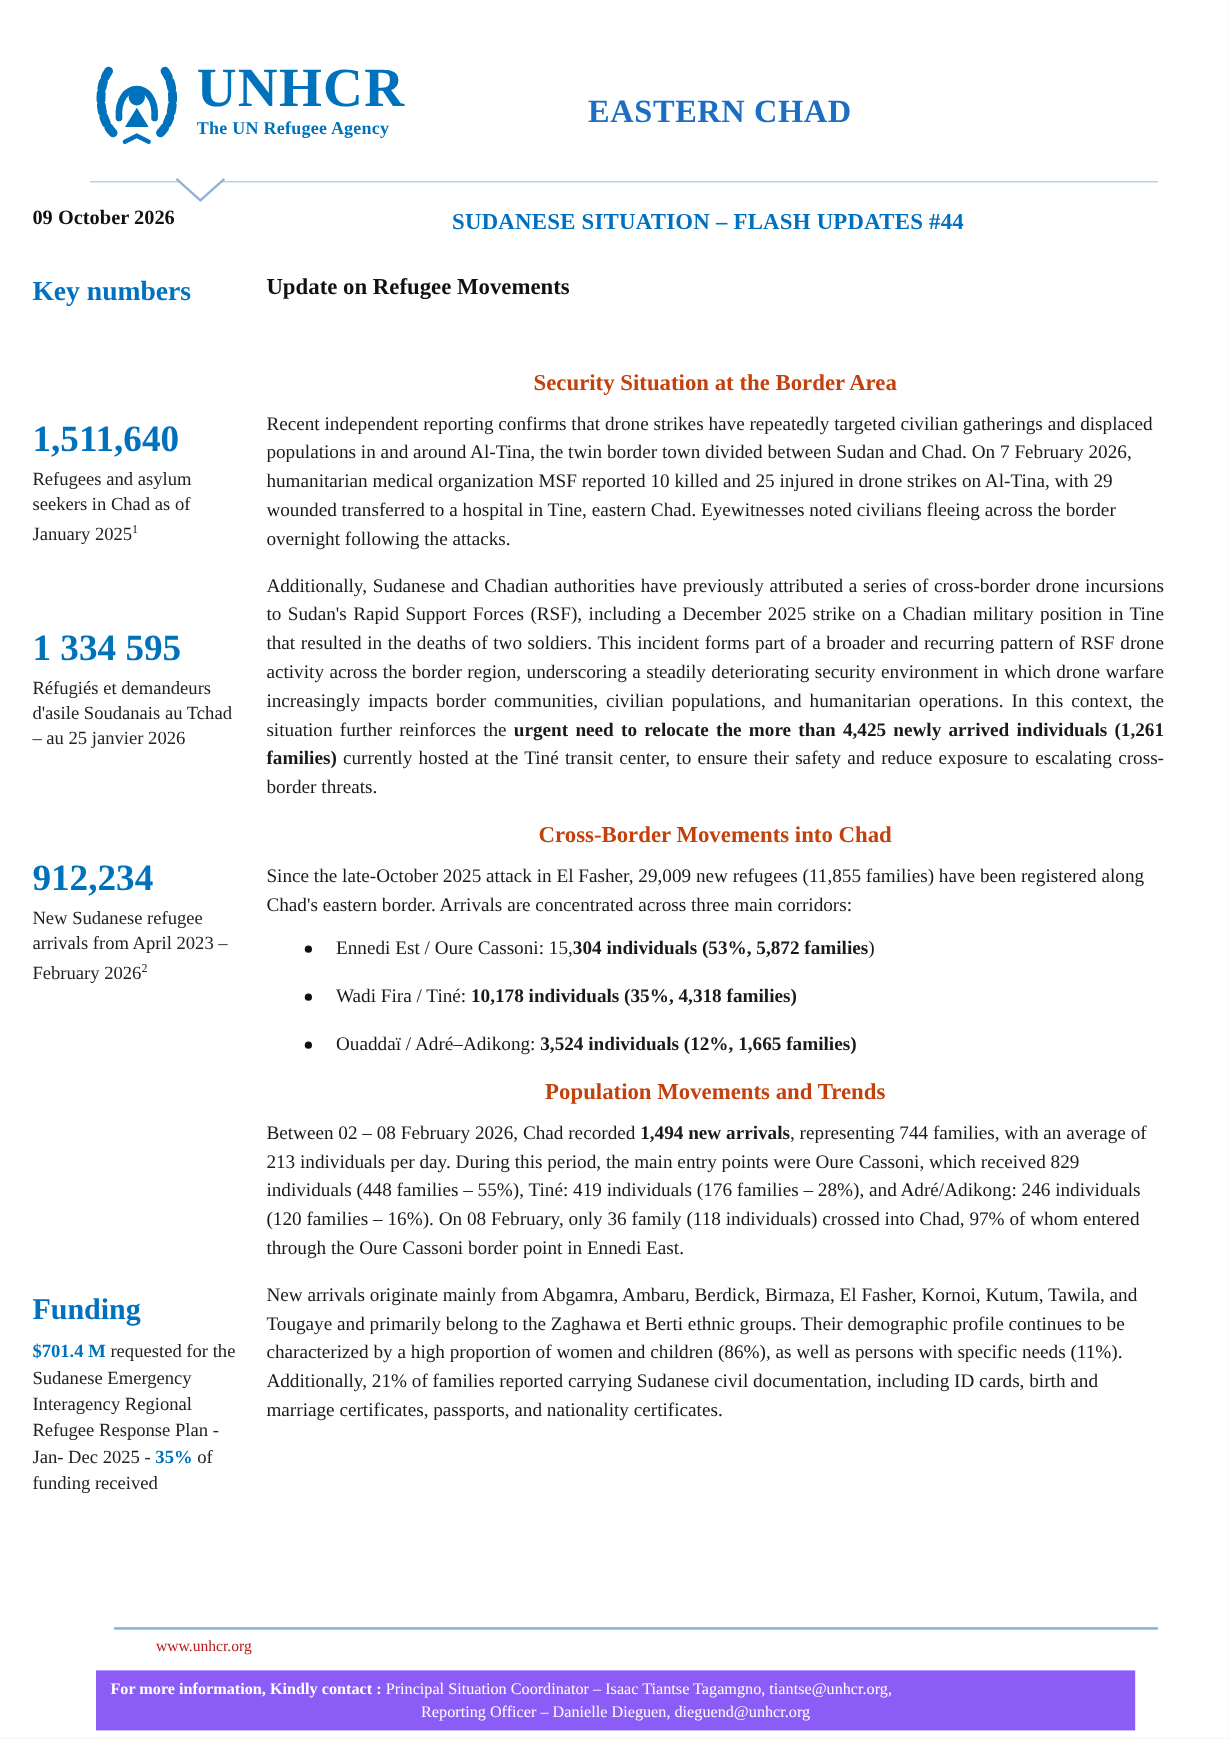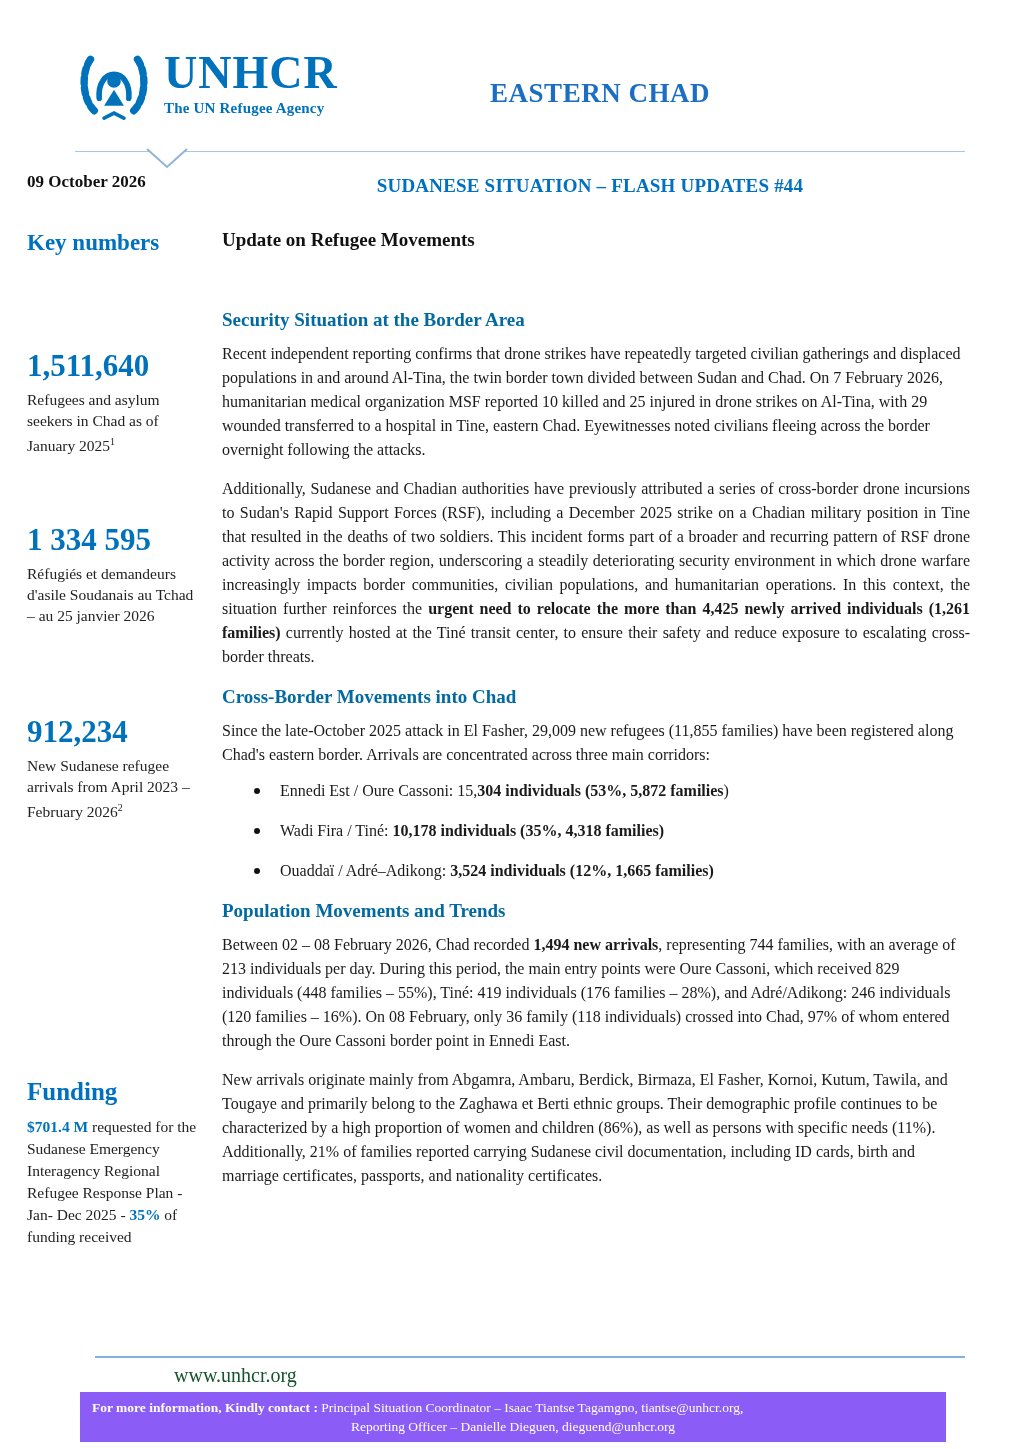--- a/index.html
+++ b/index.html
@@ -31,33 +31,33 @@
   .stat-3 .stat-label{margin-top:14px;}
   .funding{position:absolute;left:27px;top:1078px;width:178px;}
   .funding-title{font-size:25px;font-weight:800;color:#0070c0;}
   .funding-text{margin-top:10px;font-size:15.5px;line-height:22px;color:#222;}
   .accent{color:#0072bc;font-weight:700;}
   .b{font-weight:700;}
   sup{font-size:10px;}
   
   .main{position:absolute;left:222px;top:228px;width:748px;font-size:16px;line-height:24px;}
   .main-title{font-size:19px;font-weight:800;color:#111;margin:0 0 0 0;}
-  .section-heading{font-size:19px;font-weight:800;color:#0369a1;margin:0;}
+  .section-heading{font-size:19px;font-weight:800;color:#c2410c;margin:0;text-align:center;}
   .sh-1{margin-top:56px;}
   .sh-2{margin-top:16px;}
   .sh-3{margin-top:4px;}
   .para{margin:10px 0 0 0;}
   .justify{text-align:justify;}
   .p-gap{margin-top:15px;}
   .bullets{margin:12px 0 0 0;padding:0;list-style:none;}
   .bullets li{position:relative;padding-left:58px;margin-bottom:16px;}
   .bullets li .dot{position:absolute;left:32px;top:9px;width:6px;height:6px;border-radius:50%;background:#111;}
   
   .footer-divider{position:absolute;left:95px;top:1356px;width:870px;border-top:2px solid #7fb2d9;}
-  .site-link{position:absolute;left:130px;top:1364px;font-size:20px;color:#14532d;text-decoration:none;margin-left:44px;}
+  .site-link{position:absolute;left:130px;top:1364px;font-size:13px;color:#b91c1c;text-decoration:none;}
   .contact-banner{position:absolute;left:80px;top:1392px;width:866px;height:50px;background:#8b5cf6;
     color:#ffffff;font-size:13.5px;display:flex;flex-direction:column;justify-content:center;}
   .contact-line1{padding-left:12px;}
   .contact-line1 .lbl{font-weight:800;}
   .contact-line2{text-align:center;margin-top:3px;}
 </style>
 </head>
 <body>
 
 <div class="page">

